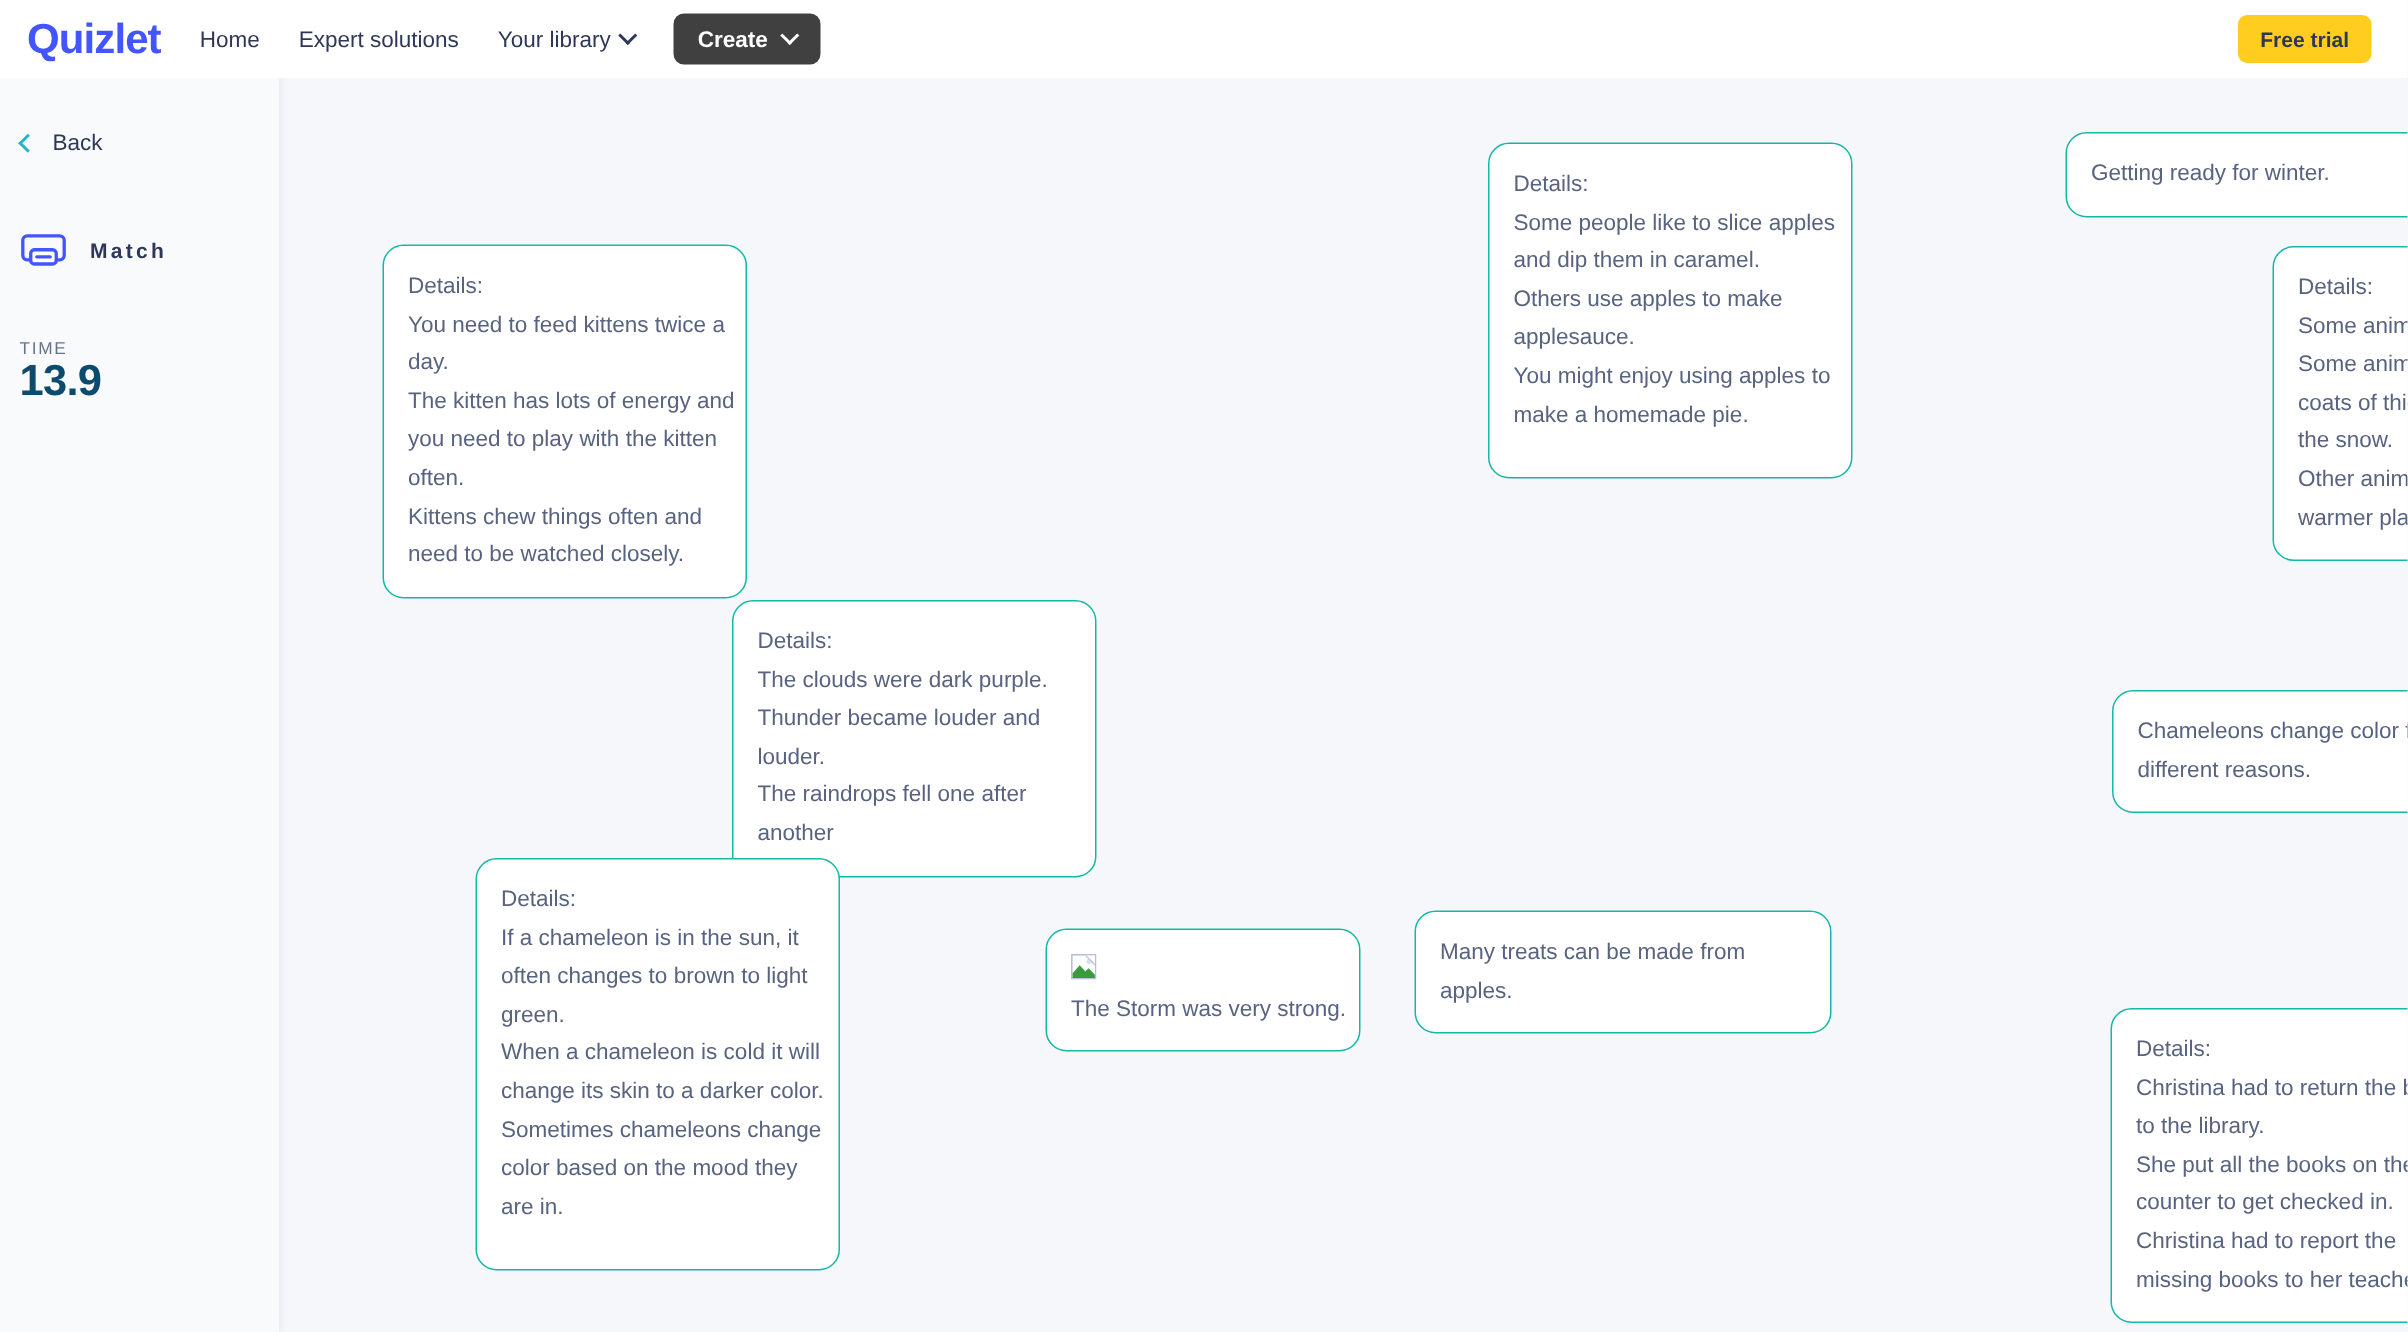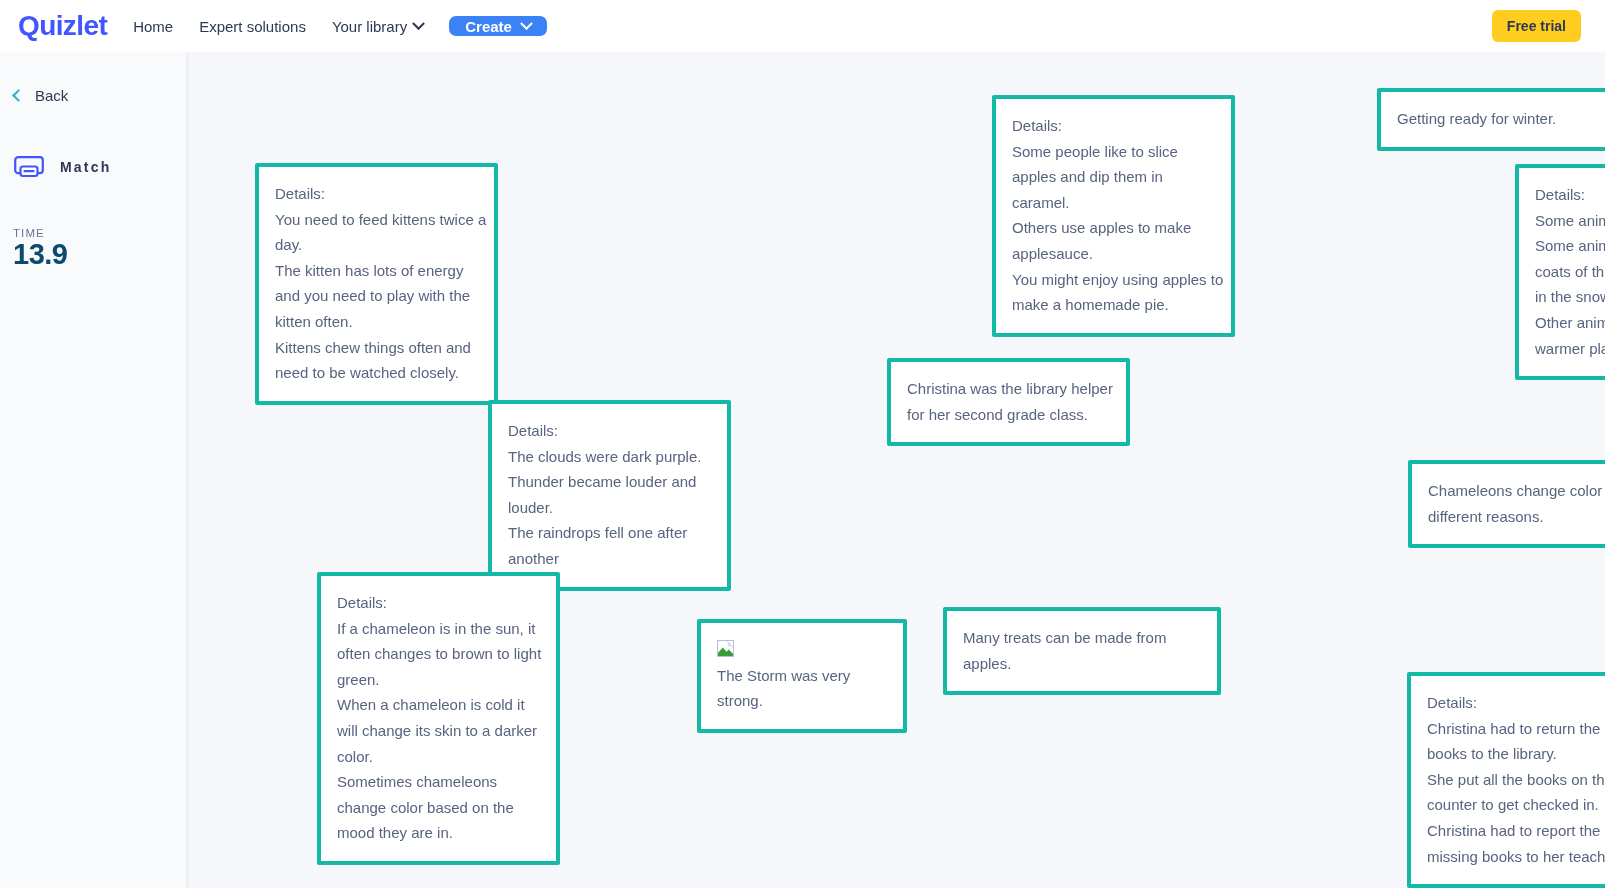--- a/index.html
+++ b/index.html
@@ -47,27 +47,27 @@
   }
   .chev {
     display: inline-block;
     width: 9px; height: 9px;
     border-right: 2px solid #2e3856;
     border-bottom: 2px solid #2e3856;
     transform: rotate(45deg) translate(-2px,-2px);
   }
   .chev.white { border-right-color: #ffffff; border-bottom-color: #ffffff; }
   #create-button {
-    background: #3b82f6;
+    background: #404040;
     color: #ffffff;
     font-size: 15px;
     font-weight: bold;
     border: none;
     border-radius: 7px;
-    height: 20px;
+    height: 34px;
     padding: 3px 16px;
     display: flex;
     align-items: center;
     gap: 10px;
     cursor: pointer;
     font-family: "Liberation Sans", sans-serif;
   }
   #free-trial-button {
     position: absolute;
     right: 24px;
@@ -151,22 +151,22 @@
     position: absolute;
     top: 52px; left: 186px;
     width: 1419px;
     height: 836px;
     background: #f6f7fb;
     overflow: hidden;
   }
   .match-card {
     position: absolute;
     background: #ffffff;
-    border: 4px solid #14b8a6;
-    border-radius: 2px;
+    border: 1px solid #14b8a6;
+    border-radius: 14px;
     padding: 14px 7px 15px 16px;
     font-size: 15px;
     line-height: 25.6px;
     color: #586380;
     cursor: pointer;
     box-sizing: border-box;
   }
   .match-card .line { white-space: pre-wrap; }
   .broken-img {
     display: inline-block;
@@ -245,23 +245,20 @@
 Some animals hibernate.
 Some animals grow thicker coats of thick fur to stay warm in the snow.
 Other animals migrate to warmer places.</div>
     </div>
     <div class="match-card" style="left: 302px; top: 348px; width: 243px; min-height: 173px;">
       <div class="line">Details:
 The clouds were dark purple.
 Thunder became louder and louder.
 The raindrops fell one after another</div>
     </div>
-    <div class="match-card" style="left: 701px; top: 306px; width: 243px; min-height: 72px;">
-      <div class="line">Christina was the library helper for her second grade class.</div>
-    </div>
     <div class="match-card" style="left: 1222px; top: 408px; width: 243px; min-height: 72px;">
       <div class="line">Chameleons change color for different reasons.</div>
     </div>
     <div class="match-card" style="left: 131px; top: 520px; width: 243px; min-height: 275px;">
       <div class="line">Details:
 If a chameleon is in the sun, it often changes to brown to light green.
 When a chameleon is cold it will change its skin to a darker color.
 Sometimes chameleons change color based on the mood they are in.</div>
     </div>
     <div class="match-card" style="left: 511px; top: 567px; width: 210px; min-height: 68px;">

